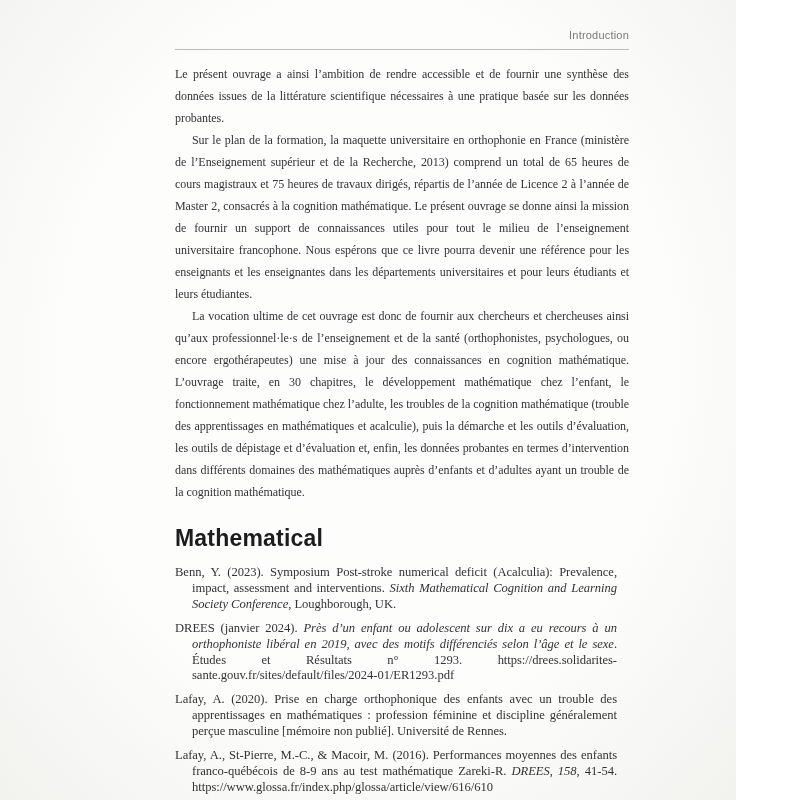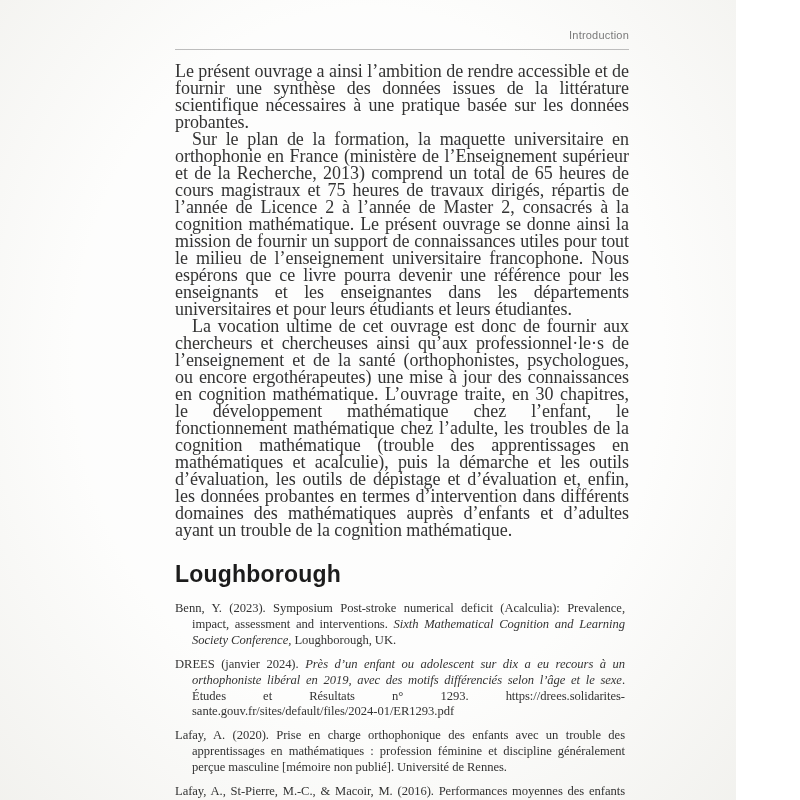--- a/index.html
+++ b/index.html
@@ -36,22 +36,22 @@
     letter-spacing: 0.2px;
     line-height: 12px;
   }
   .header-rule {
     border: none;
     border-top: 1px solid var(--rule);
     margin: 8px 0 0 0;
   }
   .intro {
     margin-top: 13px;
-    font-size: 18px;
-    line-height: 17px;
+    font-size: 12px;
+    line-height: 22px;
     letter-spacing: -0.05px;
     color: var(--body-text);
     text-align: justify;
     hyphens: auto;
     -webkit-hyphens: auto;
   }
   .intro p { margin: 0; }
   .intro p.indent { text-indent: 17px; }
   .bib-heading {
     font-family: "Liberation Sans", sans-serif;
@@ -66,21 +66,21 @@
     margin-top: 14px;
     font-size: 12.6px;
     line-height: 15.9px;
     letter-spacing: -0.05px;
     color: var(--body-text);
     text-align: justify;
     hyphens: auto;
     -webkit-hyphens: auto;
   }
   .bib-entry {
-    margin: 0 4px 8px 0;
+    margin: 0 12px 8px 0;
     padding-left: 17px;
     text-indent: -17px;
   }
   .bib-entry em { font-style: italic; }
   .page-number {
     margin-top: 14px;
     font-family: "Liberation Sans", sans-serif;
     font-size: 12.5px;
     color: var(--page-number-text);
   }
@@ -92,21 +92,21 @@
   <div class="content">
     <div class="running-header">Introduction</div>
     <div class="header-rule"></div>
 
     <div class="intro">
         <p class="">Le présent ouvrage a ainsi l’ambition de rendre accessible et de fournir une synthèse des données issues de la littérature scientifique nécessaires à une pratique basée sur les données probantes.</p>
         <p class="indent">Sur le plan de la formation, la maquette universitaire en orthophonie en France (ministère de l’Enseignement supérieur et de la Recherche, 2013) comprend un total de 65 heures de cours magistraux et 75 heures de travaux dirigés, répartis de l’année de Licence 2 à l’année de Master 2, consacrés à la cognition mathématique. Le présent ouvrage se donne ainsi la mission de fournir un support de connaissances utiles pour tout le milieu de l’enseignement universitaire francophone. Nous espérons que ce livre pourra devenir une référence pour les enseignants et les enseignantes dans les départements universitaires et pour leurs étudiants et leurs étudiantes.</p>
         <p class="indent">La vocation ultime de cet ouvrage est donc de fournir aux chercheurs et chercheuses ainsi qu’aux professionnel·le·s de l’enseignement et de la santé (orthophonistes, psychologues, ou encore ergothérapeutes) une mise à jour des connaissances en cognition mathématique. L’ouvrage traite, en 30 chapitres, le développement mathématique chez l’enfant, le fonctionnement mathématique chez l’adulte, les troubles de la cognition mathématique (trouble des apprentissages en mathématiques et acalculie), puis la démarche et les outils d’évaluation, les outils de dépistage et d’évaluation et, enfin, les données probantes en termes d’intervention dans différents domaines des mathématiques auprès d’enfants et d’adultes ayant un trouble de la cognition mathématique.</p>
       </div>
 
-    <h1 class="bib-heading">Loughborough</h1>
+    <h1 class="bib-heading">Mathematical</h1>
 
     <div class="bib-entries">
         <p class="bib-entry"><span>Benn, Y. (2023). Symposium Post-stroke numerical deficit (Acalculia): Prevalence, impact, assessment and interventions. </span><em>Sixth Mathematical Cognition and Learning Society Conference</em><span>, Loughborough, UK.</span></p>
         <p class="bib-entry"><span>DREES (janvier 2024). </span><em>Près d’un enfant ou adolescent sur dix a eu recours à un orthophoniste libéral en 2019, avec des motifs différenciés selon l’âge et le sexe</em><span>. Études et Résultats n° 1293. https://drees.solidarites-sante.gouv.fr/sites/default/files/2024-01/ER1293.pdf</span></p>
         <p class="bib-entry"><span>Lafay, A. (2020). Prise en charge orthophonique des enfants avec un trouble des apprentissages en mathématiques : profession féminine et discipline généralement perçue masculine [mémoire non publié]. Université de Rennes.</span></p>
         <p class="bib-entry"><span>Lafay, A., St-Pierre, M.-C., &amp; Macoir, M. (2016). Performances moyennes des enfants franco-québécois de 8-9 ans au test mathématique Zareki-R. </span><em>DREES</em><span>, </span><em>158</em><span>, 41-54. https://www.glossa.fr/index.php/glossa/article/view/616/610</span></p>
       </div>
 
     <div class="page-number">23</div>
   </div>

